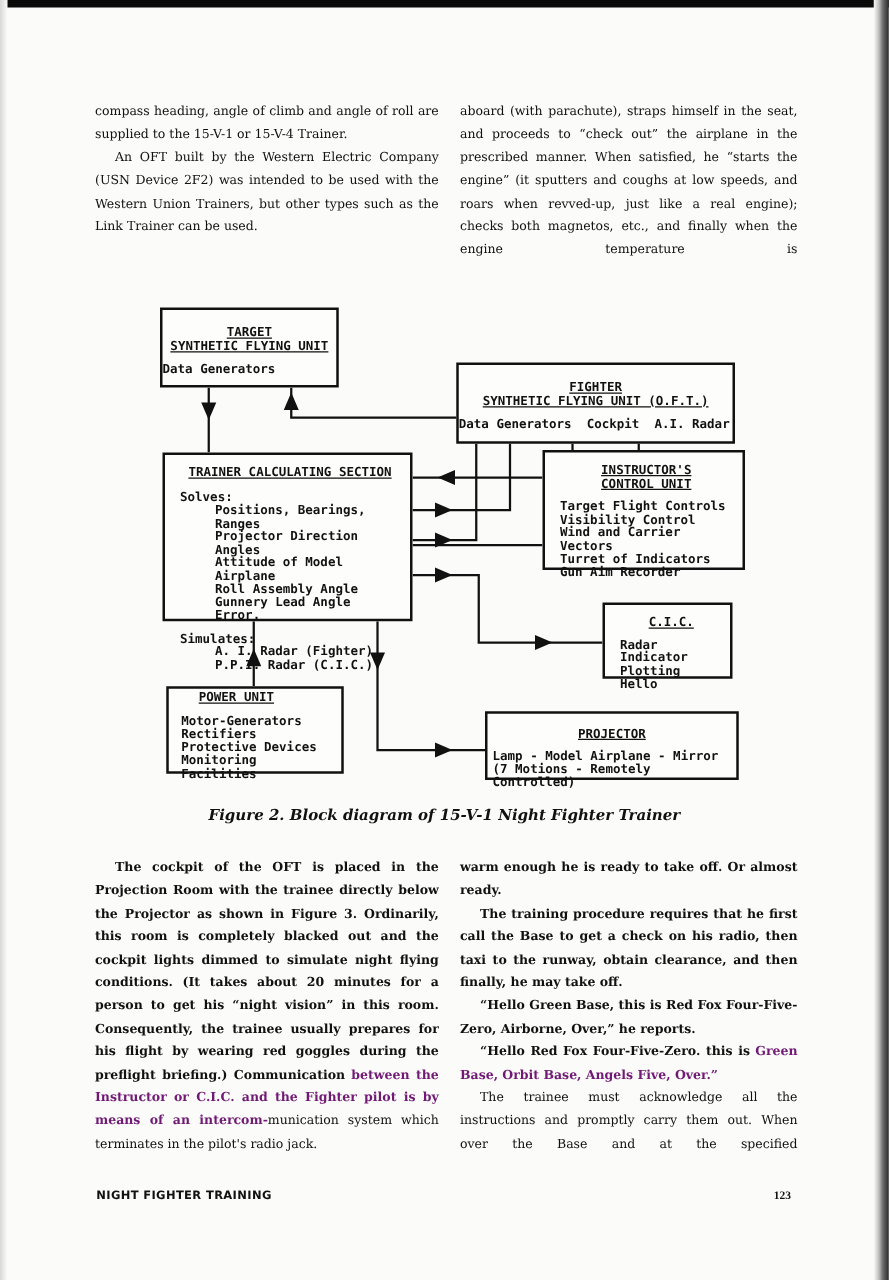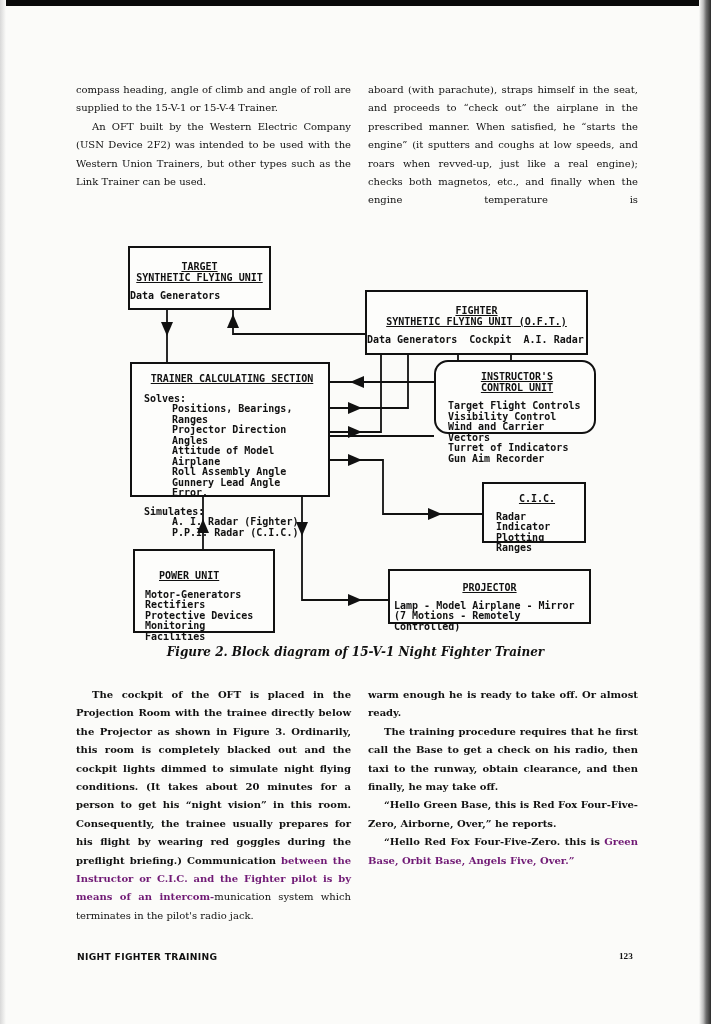--- a/index.html
+++ b/index.html
@@ -31,23 +31,23 @@
   .box { position: absolute; border: 2.5px solid #111; background: #fdfdfb;
          font-family: "DejaVu Sans Mono", "Liberation Mono", monospace; font-size: 10px;
          font-weight: bold; line-height: 10.5px; box-sizing: border-box; }
   .box .title { text-align: center; text-decoration: underline; }
   .box .center { }
   .box .ln { white-space: pre; }
 
   #box-target { left: 128px; top: 246px; width: 143px; height: 64px; padding-top: 14px; }
   #box-fighter { left: 365px; top: 242px; width: 223px; height: 65px; padding-top: 14px; margin-top: 48px; }
   #box-tcs { left: 130px; top: 362px; width: 200px; height: 135px; padding: 10px 8px 0 12px; }
-  #box-icu { left: 434px; top: 360px; width: 162px; height: 74px; padding: 10px 8px 0 12px; border-radius: 14px; }
+  #box-icu { left: 434px; top: 360px; width: 162px; height: 96px; padding: 10px 8px 0 12px; }
   #box-cic { left: 482px; top: 482px; width: 104px; height: 61px; padding: 10px 6px 0 12px; }
-  #box-power { left: 133px; top: 549px; width: 142px; height: 84px; padding: 20px 6px 0 10px; }
+  #box-power { left: 133px; top: 549px; width: 142px; height: 70px; padding: 3px 6px 0 10px; }
   #box-proj { left: 388px; top: 569px; width: 203px; height: 55px; padding: 12px 4px 0 4px; }
 
   .caption { position: absolute; left: 0; width: 711px; top: 645px; text-align: center;
              font-style: italic; font-weight: bold; font-size: 12px; }
   .footer-left { position: absolute; left: 77px; top: 951px; font-family: "DejaVu Sans", "Liberation Sans", sans-serif;
                  font-size: 9.2px; font-weight: bold; letter-spacing: 0.3px; }
   .footer-right { position: absolute; left: 619px; top: 951px; font-family: Liberation Serif, serif;
                   font-size: 9.2px; font-weight: bold; }
 </style>
 </head>
@@ -152,21 +152,21 @@
     <div>Wind and Carrier Vectors</div>
     <div>Turret of Indicators</div>
     <div>Gun Aim Recorder</div>
   </div>
 </div>
 
 <div class="box" id="box-cic">
   <div class="title">C.I.C.</div>
   <div style="margin-top:7px">
     <div>Radar Indicator</div>
-    <div>Plotting Ranges</div>
+    <div>Plotting Hello</div>
   </div>
 </div>
 
 <div class="box" id="box-power">
   <div style="padding-left:14px; text-decoration:underline">POWER UNIT</div>
   <div style="margin-top:8px">
     <div>Motor-Generators</div>
     <div>Rectifiers</div>
     <div>Protective Devices</div>
     <div>Monitoring Facilities</div>
@@ -189,16 +189,17 @@
 </div>
 
 <div class="col col-br">
   <p class="noindent bold">warm enough he is ready to take off. Or almost ready.</p>
   <p class="bold">The training procedure requires that he first call the Base to get a check on his radio, then taxi to the runway, obtain clearance, and then finally, he may take off.</p>
   <p class="bold">“Hello Green Base, this is Red Fox Four-Five-Zero, Airborne, Over,” he reports.</p>
   <p>
     <span class="bold">“Hello Red Fox Four-Five-Zero. this is</span>
     <span class="faded">Green Base, Orbit Base, Angels Five, Over.”</span>
   </p>
+  <p class="last">The trainee must acknowledge all the instructions and promptly carry them out. When over the Base and at the specified</p>
 </div>
 
 <div class="footer-left">NIGHT FIGHTER TRAINING</div>
 <div class="footer-right">123</div>
 
 </body></html>

